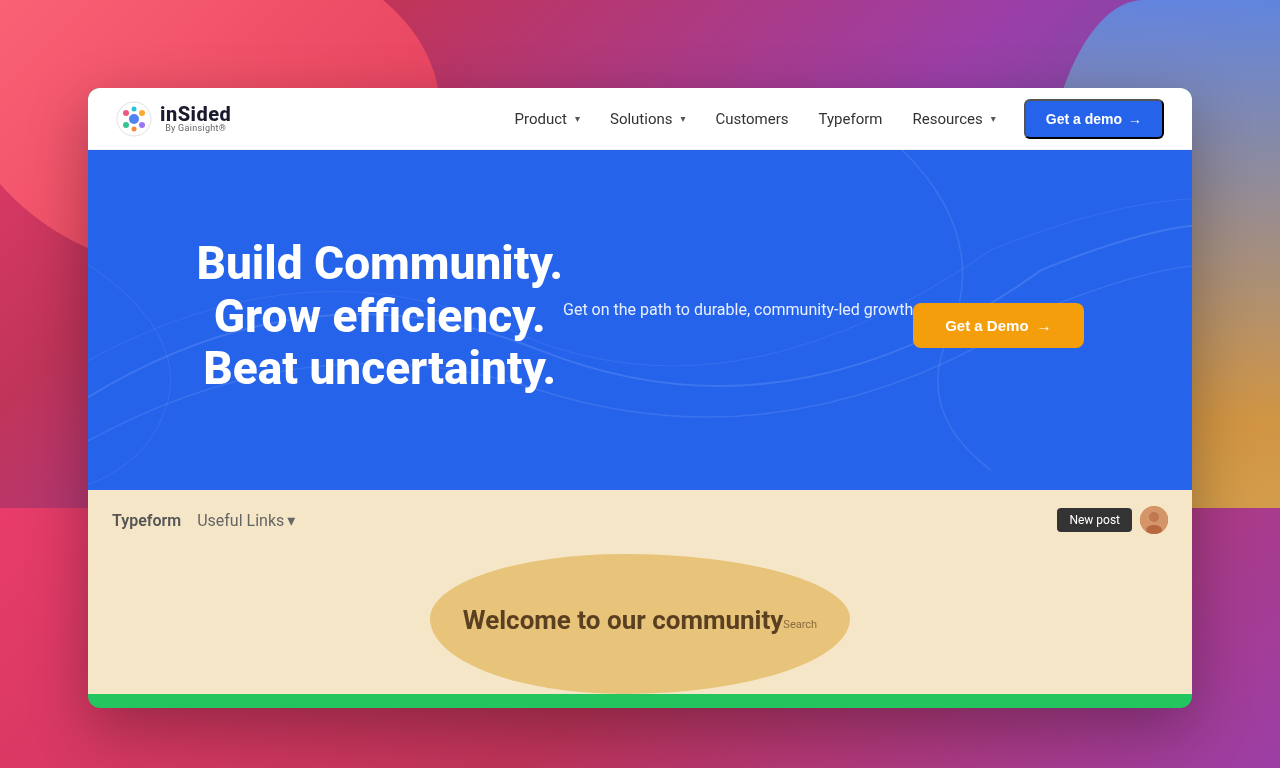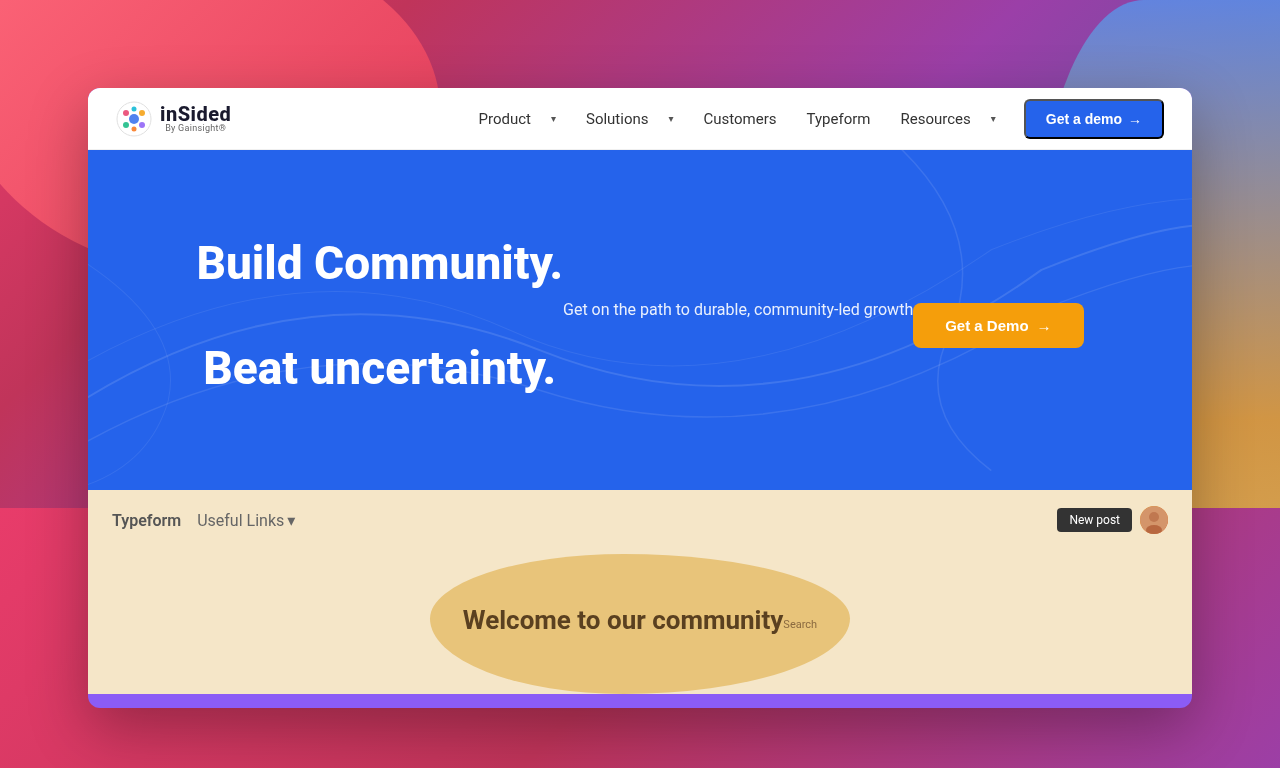--- a/index.html
+++ b/index.html
@@ -45,21 +45,21 @@
       z-index: 0;
     }
 
     
     .window {
       position: absolute;
       top: 88px;
       left: 88px;
       right: 88px;
       bottom: 60px;
-      background: #8b5cf6;
+      background: #22c55e;
       border-radius: 12px;
       overflow: hidden;
       box-shadow: 0 20px 60px rgba(0,0,0,0.3);
       z-index: 1;
     }
 
     
     .navbar {
       background: #fff;
       height: 62px;
@@ -105,21 +105,21 @@
       margin-right: 16px;
     }
     .nav-item {
       padding: 8px 12px;
       font-size: 15px;
       color: #333;
       cursor: pointer;
       border-radius: 6px;
       display: flex;
       align-items: center;
-      gap: 20px;
+      gap: 8px;
       white-space: nowrap;
     }
     .nav-chevron {
       font-size: 10px;
       color: #555;
     }
     .nav-cta {
       background: #2563eb;
       color: #fff;
       padding: 10px 20px;
@@ -330,21 +330,21 @@
         <path d="M-50 280 Q200 100 450 200 Q700 300 950 120 Q1100 60 1150 80" stroke="rgba(255,255,255,0.12)" stroke-width="2" fill="none"></path>
         <path d="M-50 320 Q200 160 450 240 Q700 320 950 160 Q1100 100 1150 120" stroke="rgba(255,255,255,0.1)" stroke-width="1.5" fill="none"></path>
         <path d="M-50 240 Q200 80 420 180 Q640 280 900 100 Q1050 40 1150 50" stroke="rgba(255,255,255,0.08)" stroke-width="1" fill="none"></path>
         <path d="M800 -10 Q900 80 860 180 Q820 260 900 320" stroke="rgba(255,255,255,0.1)" stroke-width="1.5" fill="none"></path>
         <path d="M-60 80 Q100 160 80 250 Q60 320 -20 340" stroke="rgba(255,255,255,0.08)" stroke-width="1" fill="none"></path>
       </svg>
     </div>
 
     <h1 class="hero-title">
       <span>Build Community.</span><br>
-      <br>
+      <span>Grow efficiency.</span><br>
       <span>Beat uncertainty.</span>
     </h1>
 
     <p class="hero-subtitle">Get on the path to durable, community-led growth</p>
 
     <button class="hero-cta">
       <span>Get a Demo</span>
       <span>→</span>
     </button>
   </section>

